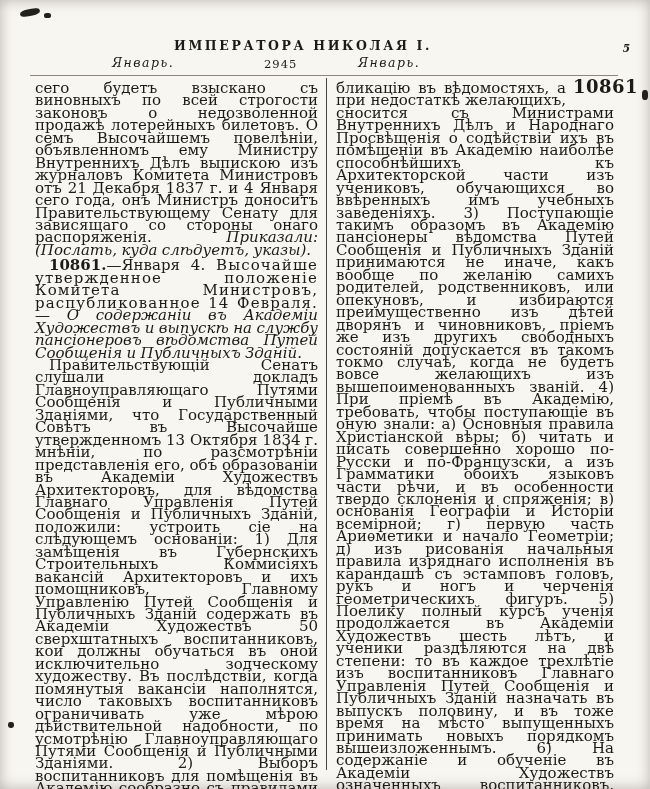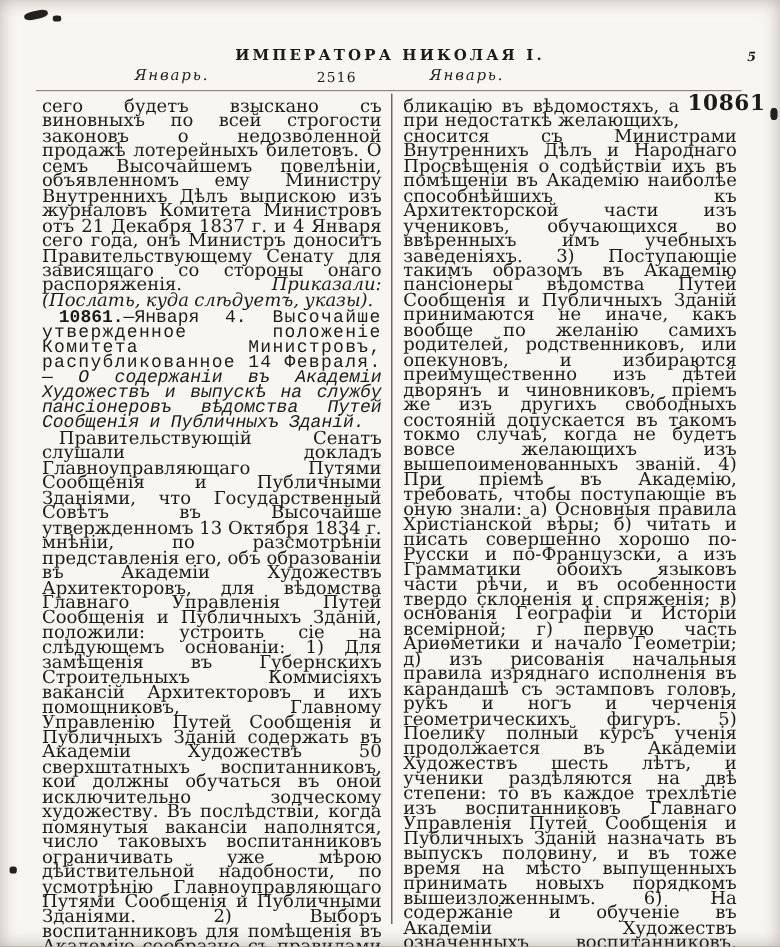--- a/index.html
+++ b/index.html
@@ -11,21 +11,20 @@
     box-shadow: inset 0 0 14px rgba(60,55,45,.35);
     overflow:hidden;
     font-family:"DejaVu Serif","Liberation Serif",serif;
     color:#1c1b19;
   }
   .header-title {
     position:absolute; top:38px; left:0; width:606px;
     text-align:center;
     font-size:12.5px; font-weight:bold;
     letter-spacing:2.6px;
-    padding-left:22px;
   }
   .page-num {
     position:absolute; top:42px; right:20px;
     font-size:10.5px; font-weight:bold; font-style:italic;
   }
   .sub-left   { position:absolute; top:55px; left:112px; font-style:italic; font-size:12.5px; letter-spacing:1.5px;}
   .sub-year   { position:absolute; top:57px; left:264px; font-size:11.5px; letter-spacing:1px;}
   .sub-right  { position:absolute; top:55px; left:358px; font-style:italic; font-size:12.5px; letter-spacing:1.5px;}
   .head-rule  { position:absolute; top:75px; left:30px; width:588px; height:1px; background:#8c867c; }
   .col-divider{ position:absolute; top:78px; left:326px; width:1px; height:692px; background:#4a463f; }
@@ -38,21 +37,21 @@
     width:283px;
     text-align:justify;
     font-size:15px;
     line-height:12.45px;
     word-spacing:-0.4px;
   }
   .col-left  { left:35px; }
   .col-right { left:336px; width:278px; }
   .col p { margin:0; }
   .col p.indent { text-indent:14px; }
-  .col p.decree { margin-top:3px;font-family:Liberation Mono, monospace; }
+  .col p.decree { margin-top:3px; }
   .it { font-style:italic; }
   .b  { font-weight:bold; }
   .spaced { letter-spacing:1.1px; }
   .num-spacer { float:right; width:48px; height:24px; }
   .artifact { position:absolute; background:#23211d; border-radius:40%; }
   .a1 { top:9px;  left:20px;  width:20px; height:7px; transform:rotate(-12deg); }
   .a2 { top:13px; left:44px;  width:7px;  height:5px; }
   .a3 { top:90px; right:2px;  width:6px;  height:10px; }
   .a4 { top:722px; left:8px;  width:6px;  height:6px; }
 </style>
@@ -63,21 +62,21 @@
 
   <div class="artifact a1"></div>
   <div class="artifact a2"></div>
   <div class="artifact a3"></div>
   <div class="artifact a4"></div>
 
   <div class="header-title">ИМПЕРАТОРА НИКОЛАЯ I.</div>
   <div class="page-num">5</div>
 
   <div class="sub-left">Январь.</div>
-  <div class="sub-year">2516</div>
+  <div class="sub-year">2945</div>
   <div class="sub-right">Январь.</div>
 
   <div class="head-rule"></div>
   <div class="col-divider"></div>
 
   <div class="margin-number">10861</div>
 
   <div class="col col-left">
     <p><span>сего будетъ взыскано съ виновныхъ по всей строгости законовъ о недозволенной продажѣ лотерейныхъ билетовъ. О семъ Высочайшемъ повелѣніи, объявленномъ ему Министру Внутреннихъ Дѣлъ выпискою изъ журналовъ Комитета Министровъ отъ 21 Декабря 1837 г. и 4 Января сего года, онъ Министръ доноситъ Правительствующему Сенату для зависящаго со стороны онаго распоряженія. </span><span class="it">Приказали: (Послать, куда слѣдуетъ, указы).</span></p>
     <p class="indent decree"><span class="b">10861.</span><span>—Января 4. </span><span class="spaced">Высочайше утвержденное положеніе Комитета Министровъ, распубликованное 14 Февраля. </span><span>— </span><span class="it">О содержаніи въ Академіи Художествъ и выпускѣ на службу пансіонеровъ вѣдомства Путей Сообщенія и Публичныхъ Зданій.</span></p>

